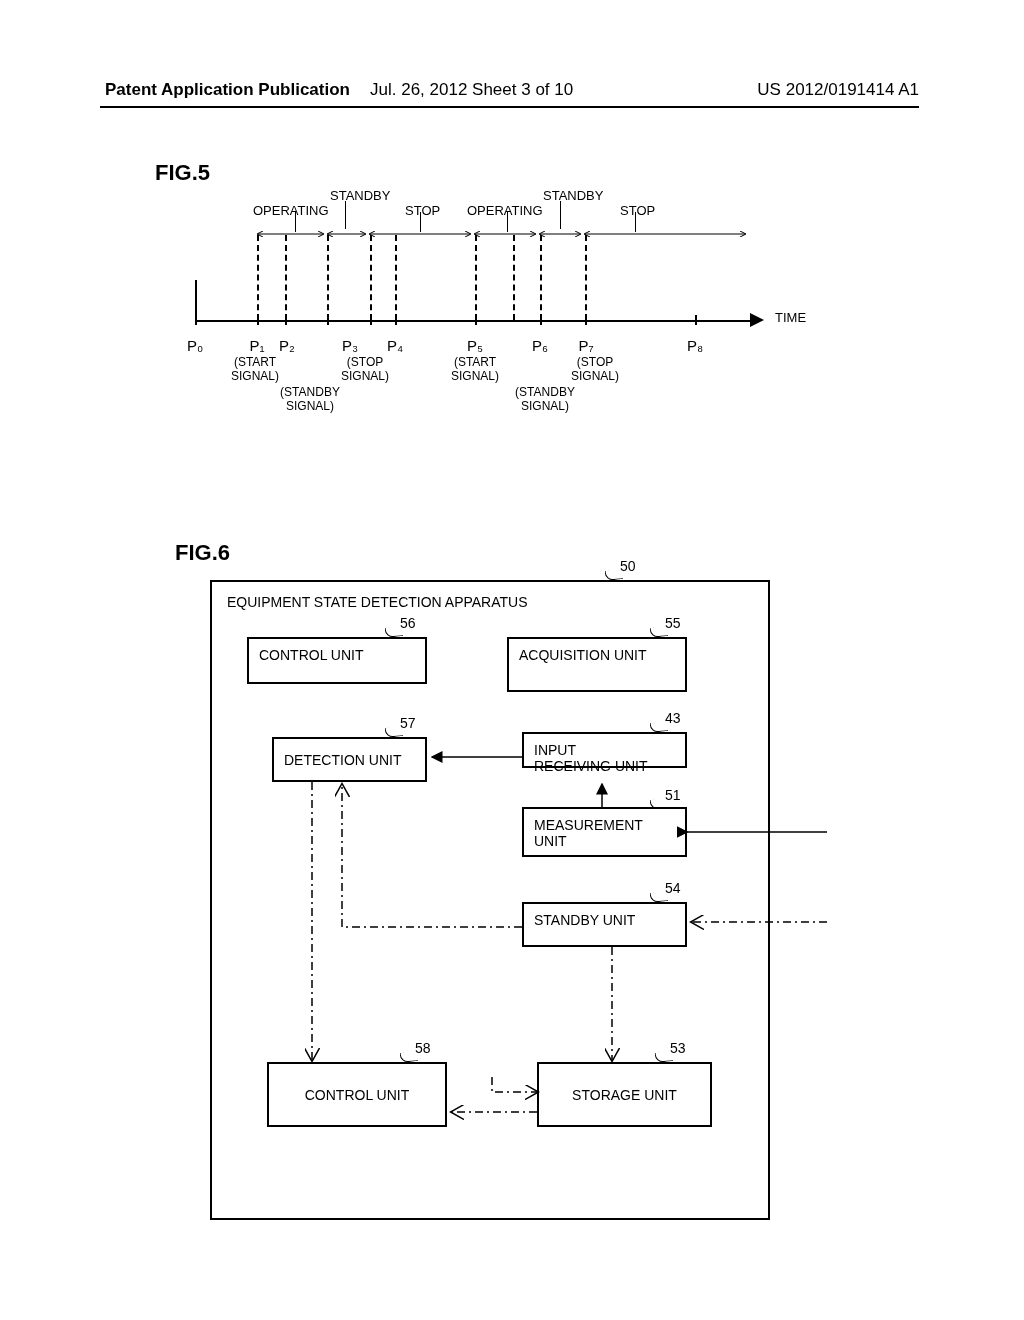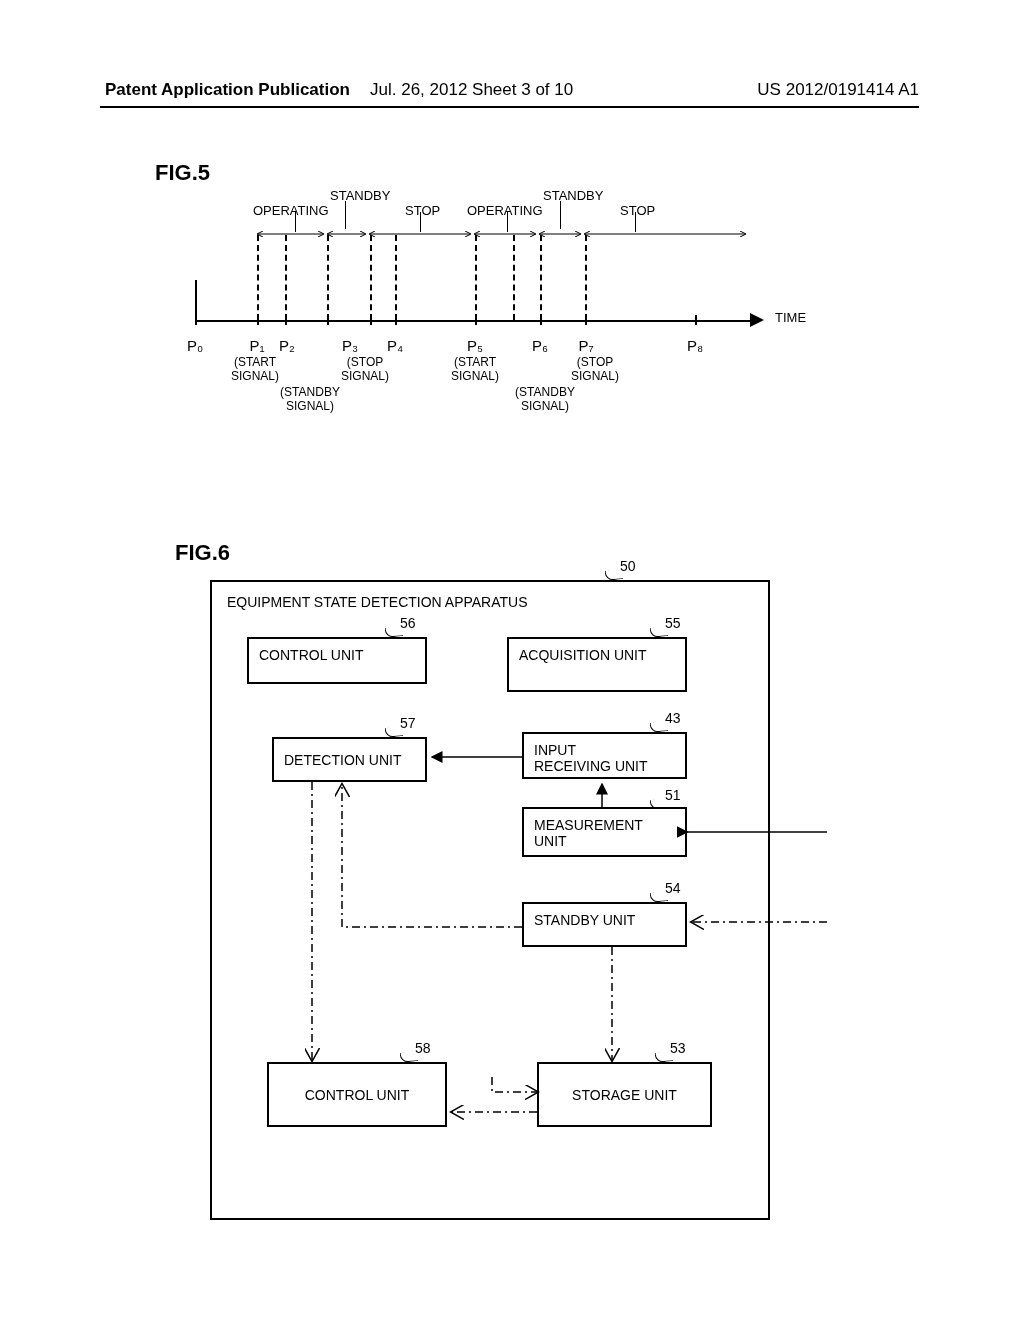--- a/index.html
+++ b/index.html
@@ -279,21 +279,21 @@
     </div>
 
     <div class="box" style="top:55px; left:295px; width:180px; height:55px;">
       <span>ACQUISITION UNIT</span>
     </div>
 
     <div class="box" style="top:155px; left:60px; width:155px; height:45px; align-items:center;">
       <span>DETECTION UNIT</span>
     </div>
 
-    <div class="box" style="top:150px; left:310px; width:165px; height:47px; white-space:pre-line;">
+    <div class="box" style="top:150px; left:310px; width:165px; height:36px; white-space:pre-line;">
       <span style="white-space: pre-line;">INPUT
 RECEIVING UNIT</span>
     </div>
 
     <div class="box" style="top:225px; left:310px; width:165px; height:50px; white-space:pre-line;">
       <span style="white-space: pre-line;">MEASUREMENT
 UNIT</span>
     </div>
 
     <div class="box" style="top:320px; left:310px; width:165px; height:45px;">

